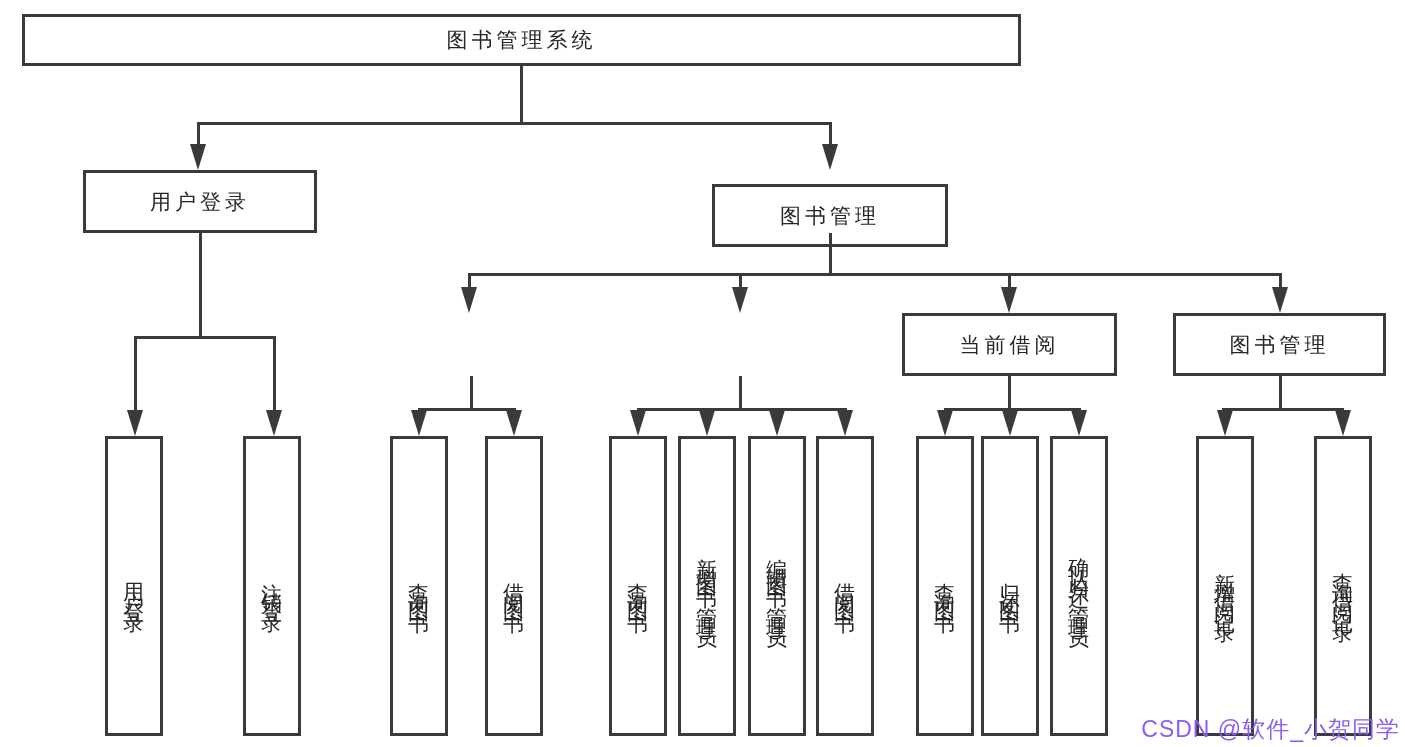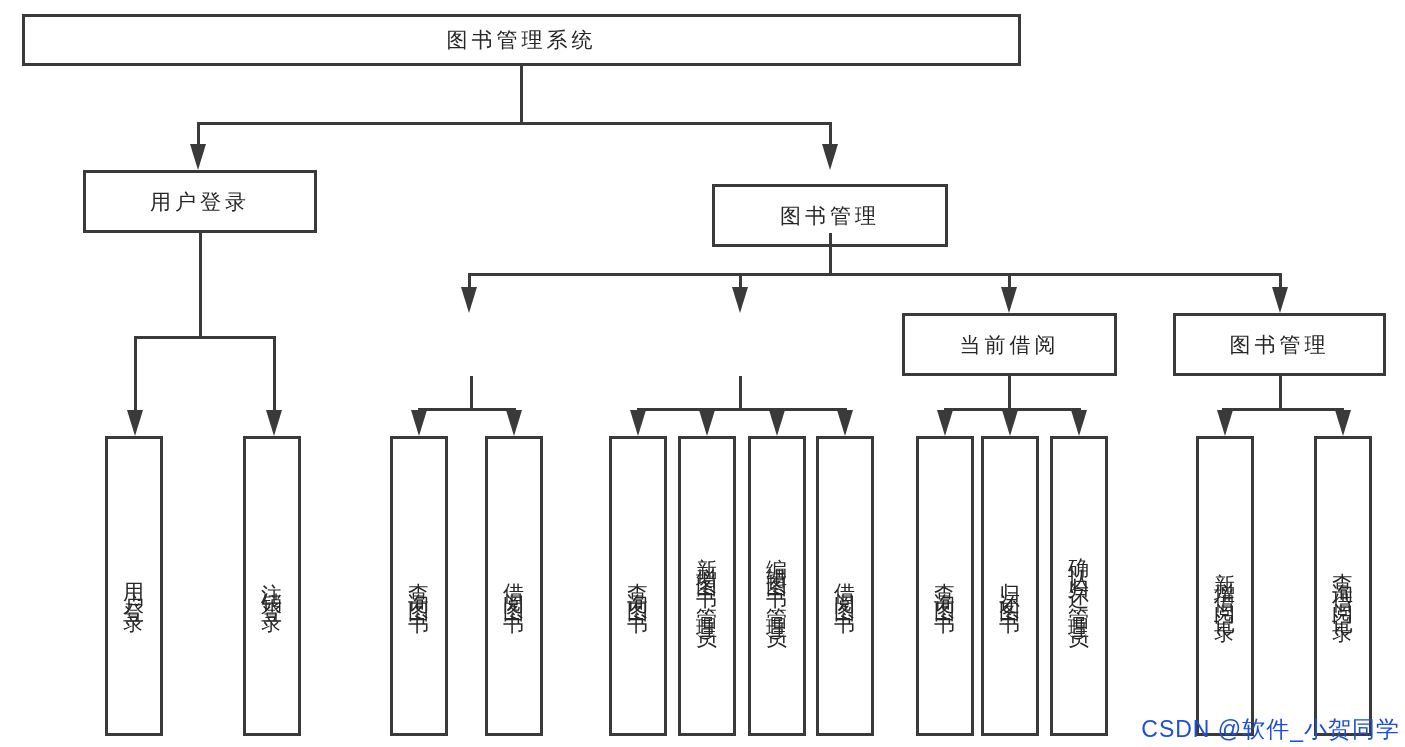--- a/index.html
+++ b/index.html
@@ -49,21 +49,21 @@
     width: 0;
     height: 0;
     border-left: 8px solid transparent;
     border-right: 8px solid transparent;
     border-top: 26px solid #3a3a3a;
   }
   .watermark {
     position: absolute;
     right: 5px;
     bottom: 2px;
-    color: #1d4ed8;
+    color: #8b5cf6;
     font-size: 23px;
     letter-spacing: 1px;
     z-index: 5;
   }
 </style>
 </head>
 <body>
 
 <div class="stage">
 

